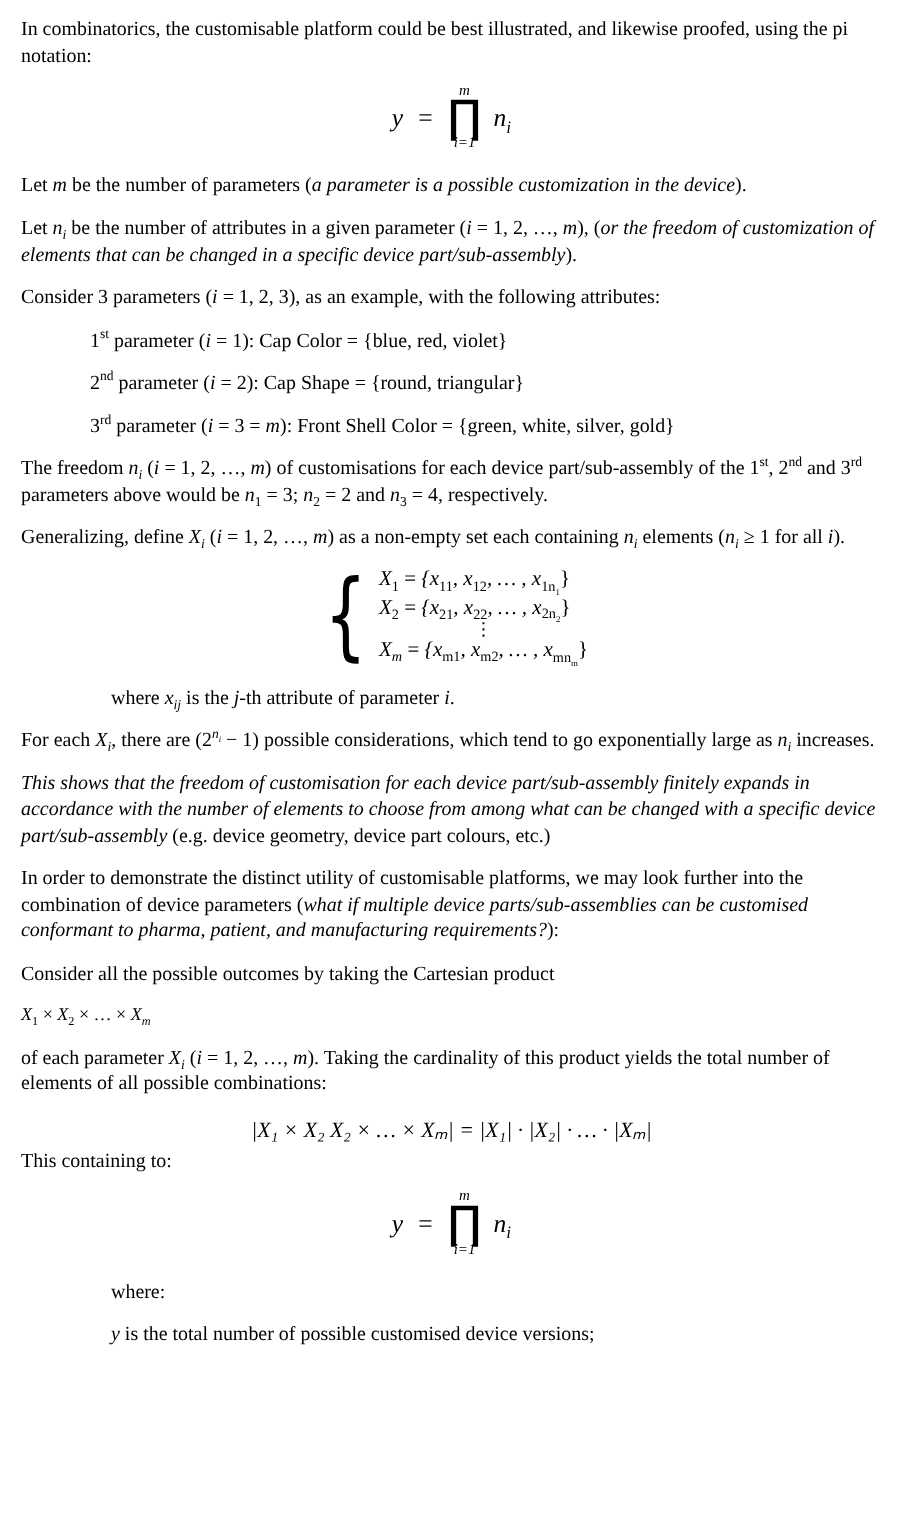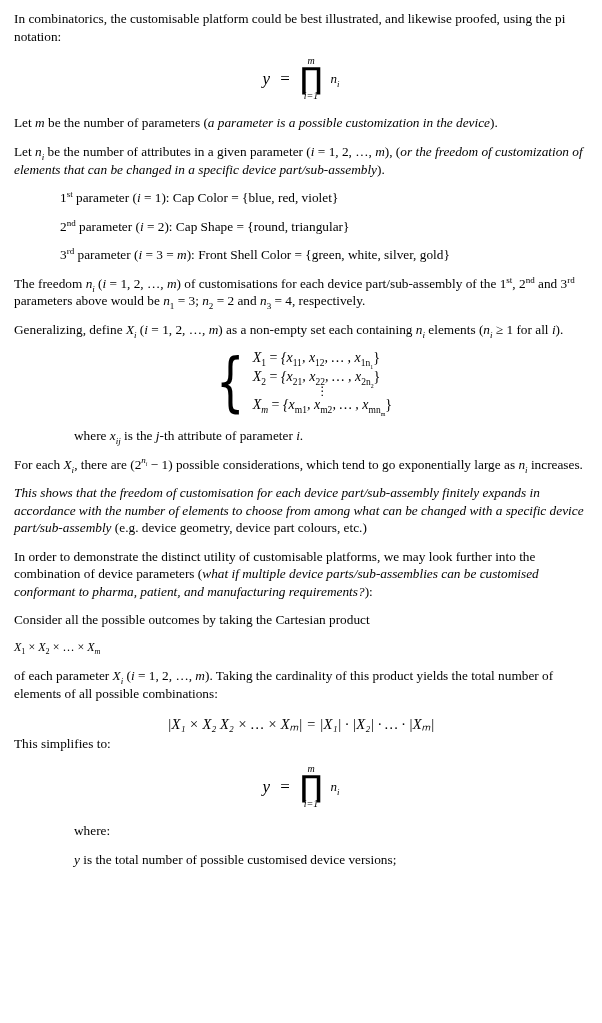--- a/index.html
+++ b/index.html
@@ -92,21 +92,21 @@
   .bigprod .bot {
     font-size: 10px;
     font-style: italic;
     display: block;
     margin-top: 1px;
   }
   .prod-eq .rhs {
     display: inline-block;
     vertical-align: middle;
     font-style: italic;
-    font-size: 13px;
+    font-size: 17px;
     padding-left: 4px;
   }
   
   .system {
     display: flex;
     justify-content: center;
     margin: 4px 0 12px 0;
   }
   .system .brace {
     font-size: 64px;
@@ -173,20 +173,23 @@
   </div>
 
   <p>
     <span>Let </span><span class="mathvar">m</span><span> be the number of parameters (</span><span class="ital">a parameter is a possible customization in the device</span><span>).</span>
   </p>
 
   <p>
     <span>Let </span><span class="mathvar">n</span><sub class="mathvar">i</sub><span> be the number of attributes in a given parameter (</span><span class="mathvar">i</span><span> = 1, 2, …, </span><span class="mathvar">m</span><span>), (</span><span class="ital">or the freedom of customization of elements that can be changed in a specific device part/sub-assembly</span><span>).</span>
   </p>
 
+  <p>
+    <span>Consider 3 parameters (</span><span class="mathvar">i</span><span> = 1, 2, 3), as an example, with the following attributes:</span>
+  </p>
 
   <p class="indent1">
     <span>1</span><sup>st</sup><span> parameter (</span><span class="mathvar">i</span><span> = 1): Cap Color = {blue, red, violet}</span>
   </p>
 
   <p class="indent1">
     <span>2</span><sup>nd</sup><span> parameter (</span><span class="mathvar">i</span><span> = 2): Cap Shape = {round, triangular}</span>
   </p>
 
   <p class="indent1">
@@ -247,21 +250,21 @@
     <span class="mathvar">X</span><sub>1</sub><span> × </span><span class="mathvar">X</span><sub>2</sub><span> × … × </span><span class="mathvar">X</span><sub class="mathvar">m</sub>
   </div>
 
   <p>
     <span>of each parameter </span><span class="mathvar">X</span><sub class="mathvar">i</sub><span> (</span><span class="mathvar">i</span><span> = 1, 2, …, </span><span class="mathvar">m</span><span>). Taking the cardinality of this product yields the total number of elements of all possible combinations:</span>
   </p>
 
   <div class="card-eq mathvar">|X₁ × X₂  X₂ × … × Xₘ|  =  |X₁| · |X₂| · … · |Xₘ|</div>
 
   <p>
-    <span>This simplifies to:</span>
+    <span>This containing to:</span>
   </p>
 
   <div class="eq-block">
     <span class="prod-eq">
       <span class="lhs">y</span>
       <span class="eqsign">=</span>
       <span class="bigprod">
         <span class="top">m</span>
         <span class="glyph">∏</span>
         <span class="bot">i=1</span>

